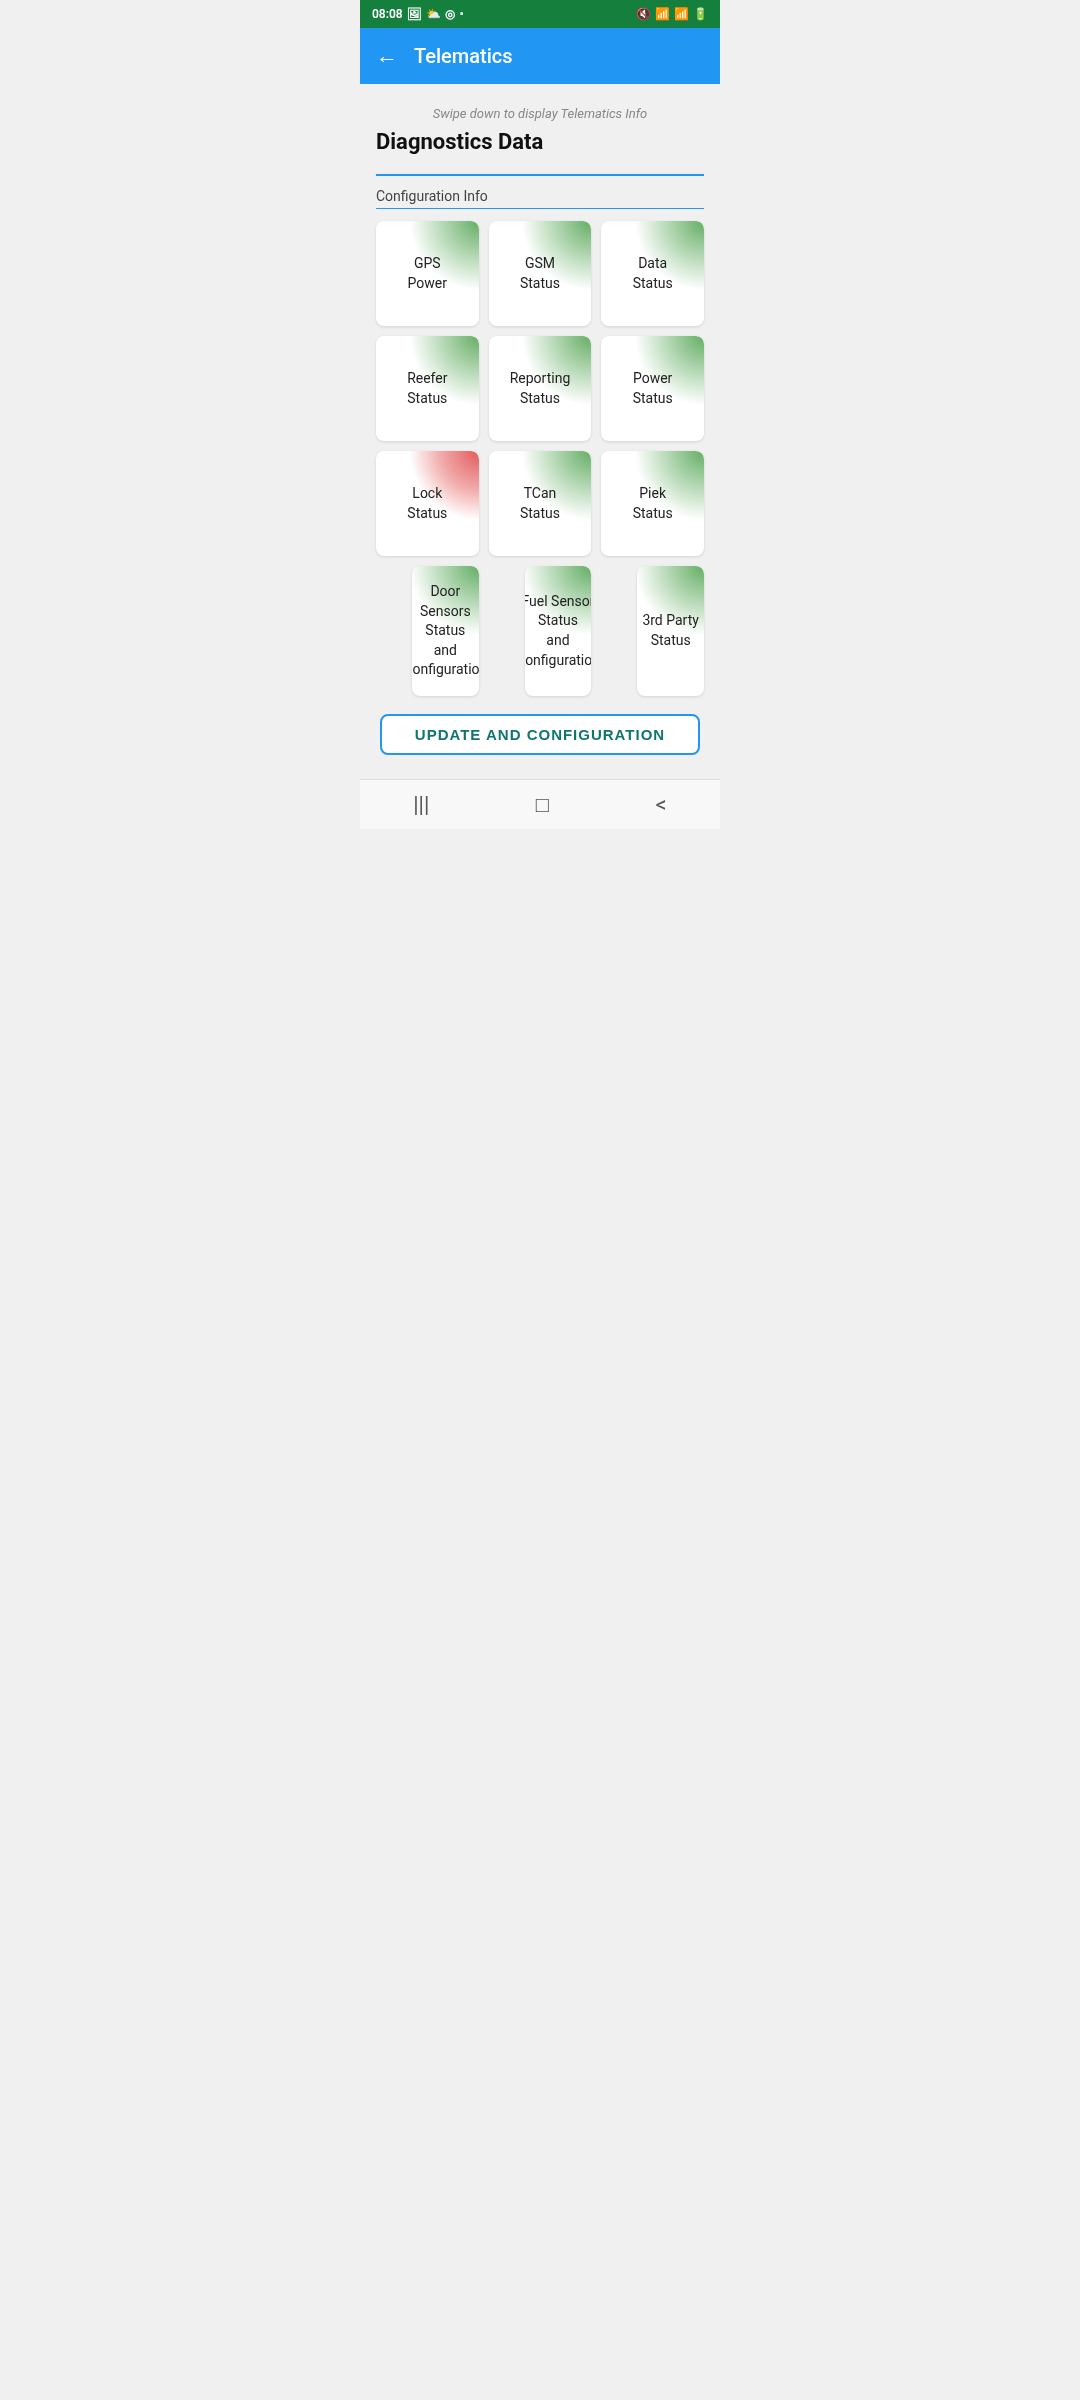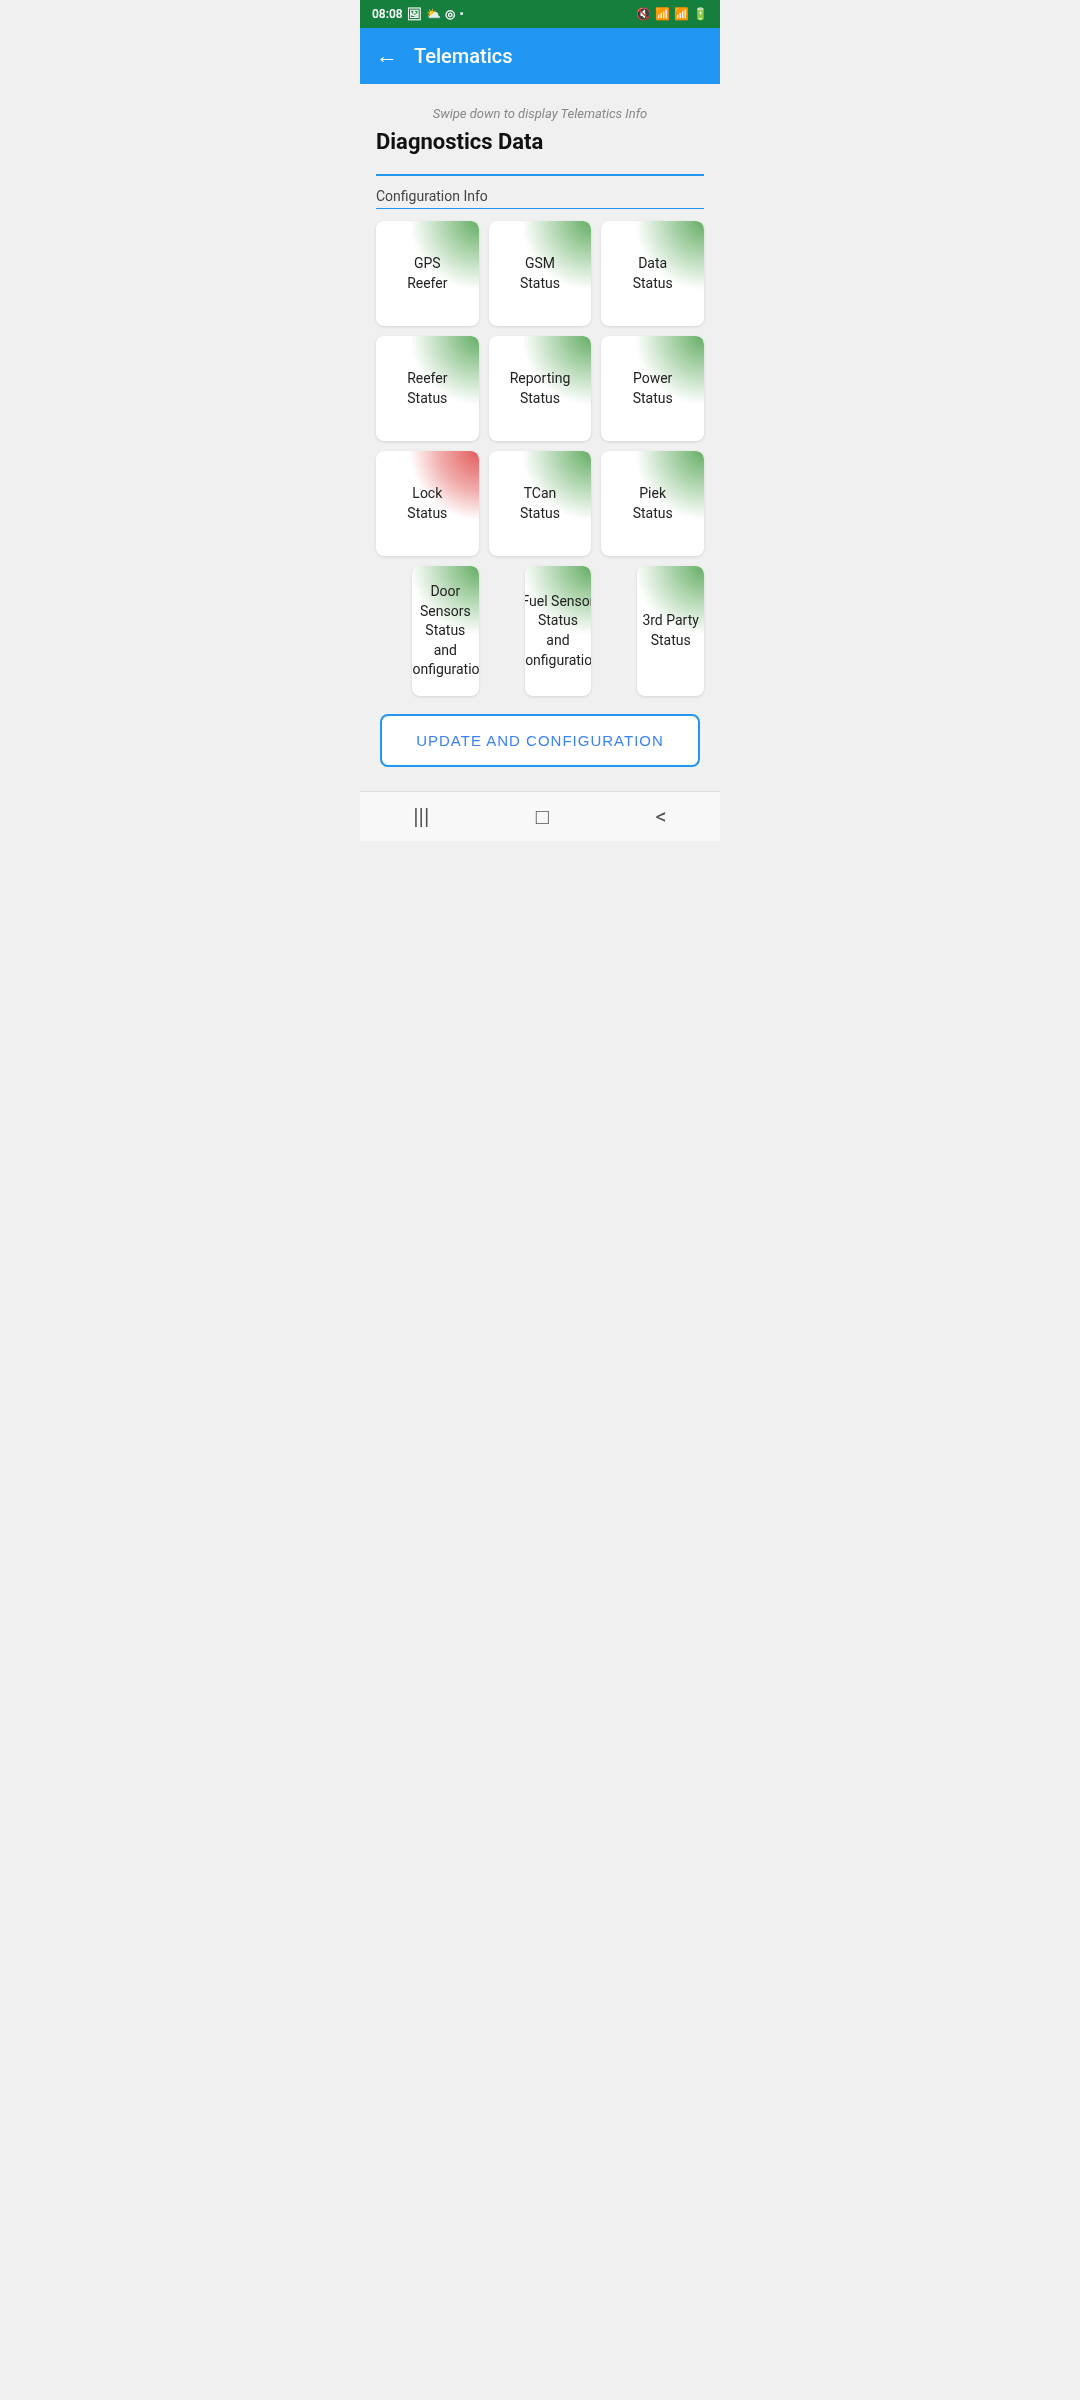--- a/index.html
+++ b/index.html
@@ -149,27 +149,27 @@
       border-radius: 0 8px 0 0;
     }
 
     
     .update-btn-wrapper {
       margin-top: 18px;
       padding: 0 4px;
     }
     .update-btn {
       width: 100%;
-      padding: 16px;
+      padding: 10px;
       background: white;
       border: 2px solid #2196F3;
       border-radius: 8px;
-      color: #3b82f6;
+      color: #0f766e;
       font-size: 15px;
-      font-weight: 400;
+      font-weight: 700;
       letter-spacing: 1px;
       text-transform: uppercase;
       cursor: pointer;
       text-align: center;
     }
 
     
     .nav-bar {
       background: #f8f8f8;
       height: 50px;
@@ -219,21 +219,21 @@
 
   <div class="swipe-hint">Swipe down to display Telematics Info</div>
 
   <div class="section-title2">Diagnostics Data</div>
 
   <div class="config-label">Configuration Info</div>
 
   <div class="grid" id="main-grid">
   <div class="card corner-green">
         <span class="card-text" style="white-space: pre-line;">GPS
-Reefer</span>
+Power</span>
       </div>
       <div class="card corner-green">
         <span class="card-text" style="white-space: pre-line;">GSM
 Status</span>
       </div>
       <div class="card corner-green">
         <span class="card-text" style="white-space: pre-line;">Data
 Status</span>
       </div>
       <div class="card corner-green">

